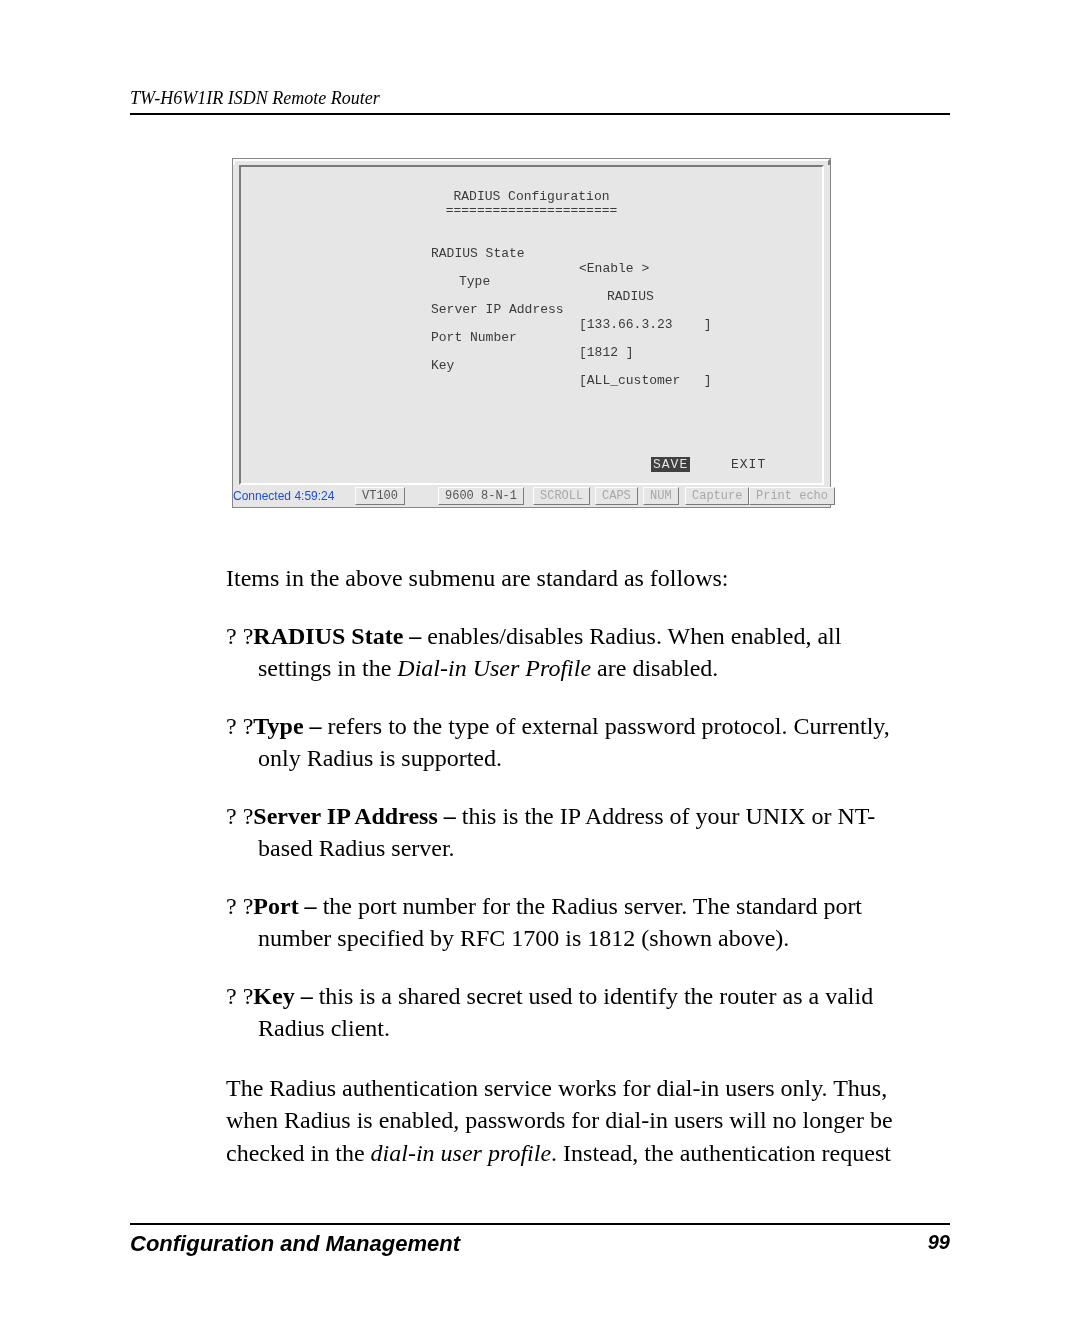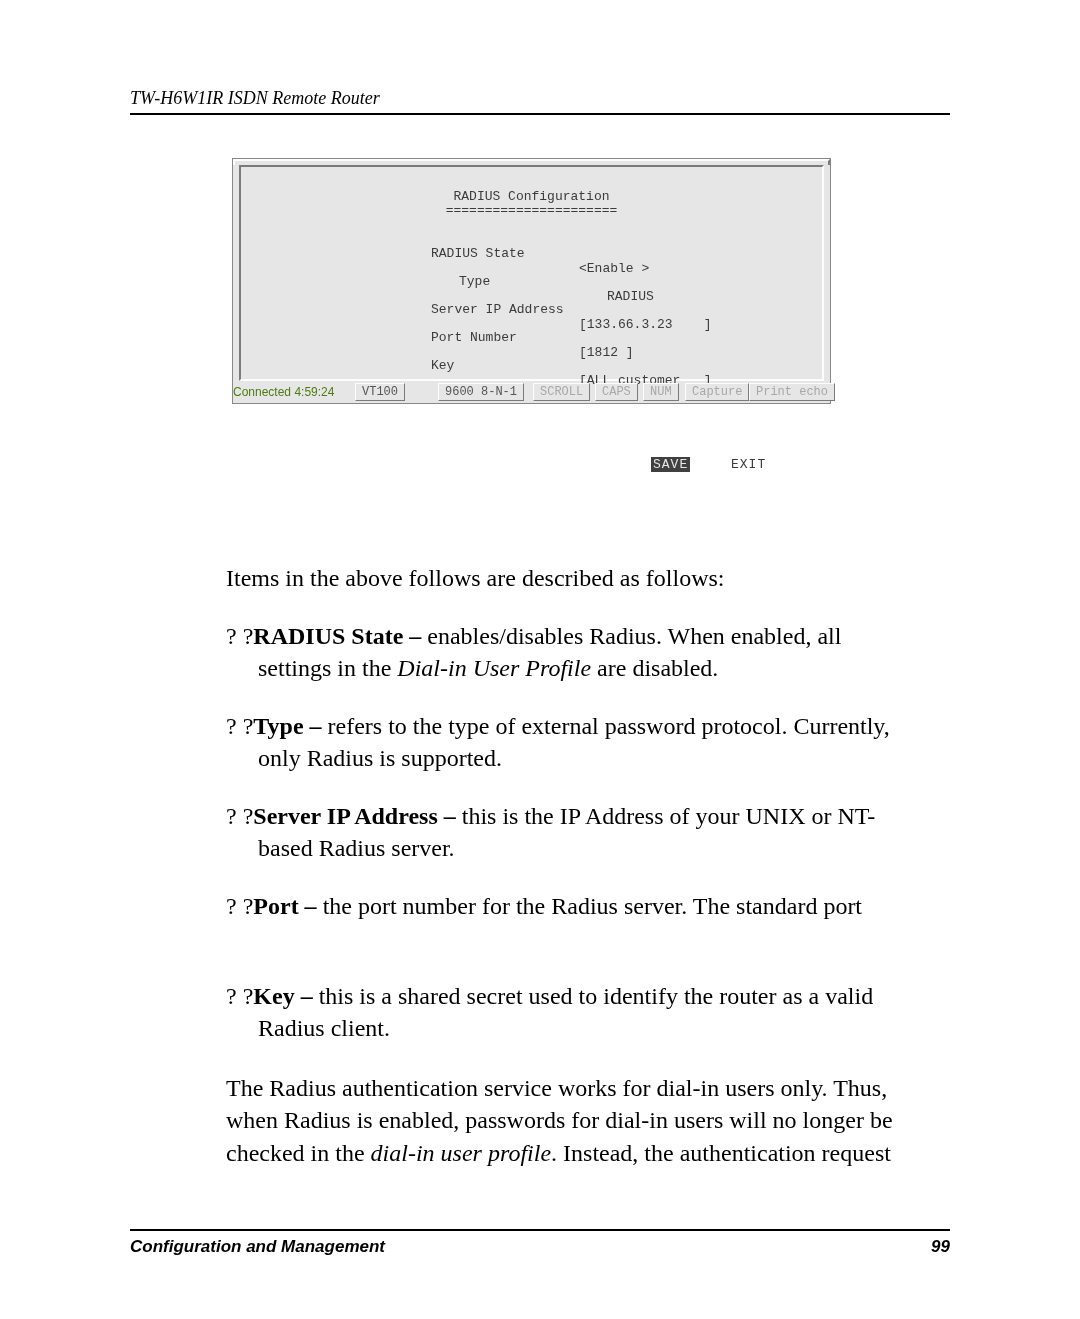--- a/index.html
+++ b/index.html
@@ -23,21 +23,21 @@
     .terminal-wrap {
       position: absolute;
       top: 158px;
       left: 232px;
       width: 599px;
     }
     .terminal {
       position: relative;
       background: #e6e6e6;
       width: 599px;
-      height: 246px;
+      height: 350px;
       border: 1px solid #888;
       font-family: "Courier New", Courier, monospace;
       font-size: 13px;
       color: #3b3b3b;
     }
     
     .term-top-bevel {
       position: absolute; left: 0; right: 0; top: 0; height: 6px;
       border-top: 2px solid #fdfdfd;
       border-left: 2px solid #fdfdfd;
@@ -99,21 +99,21 @@
       height: 18px;
       padding: 1px 6px 0 6px;
       background: #e6e6e6;
       border-top:   1px solid #fdfdfd;
       border-left:  1px solid #fdfdfd;
       border-bottom:1px solid #7a7a7a;
       border-right: 1px solid #7a7a7a;
       white-space: nowrap;
     }
     .status-cell.dim { color: #a8a8a8; }
-    .status-conn { position: absolute; top: 4px; left: 0; font-family: Arial, sans-serif; font-size: 12px; color: #4d7c0f;}
+    .status-conn { position: absolute; top: 4px; left: 0; font-family: Arial, sans-serif; font-size: 12px; color: #1d4ed8;}
 
     .body-text {
       position: absolute;
       left: 226px;
       width: 700px;
       font-size: 24px;
       line-height: 1.35;
       color: #000;
     }
     .body-text.intro { top: 562px; }
@@ -124,22 +124,22 @@
     .li .italic { font-style: italic; }
     .li-cont { padding-left: 32px; }
     .footer {
       position: absolute;
       left: 130px; right: 130px;
       bottom: 62px;
       border-top: 2px solid #000;
       padding-top: 6px;
       font-family: Arial, Helvetica, sans-serif;
     }
-    .footer-left { font-weight: bold; font-style: italic; font-size: 17px; }
-    .footer-right { position: absolute; right: 0; top: 6px; font-weight: bold; font-style: italic; font-size: 17px; }
+    .footer-left { font-weight: bold; font-style: italic; font-size: 22px; }
+    .footer-right { position: absolute; right: 0; top: 6px; font-weight: bold; font-style: italic; font-size: 20px; }
   </style>
 </head>
 <body>
 
 <div class="page-header">
   <span>TW-H6W1IR ISDN Remote Router</span>
 </div>
 
 <div class="terminal-wrap">
   <div class="terminal">
@@ -179,21 +179,21 @@
       <span class="status-cell" style="left:205px;">9600 8-N-1</span>
       <span class="status-cell dim" style="left:300px;">SCROLL</span>
       <span class="status-cell dim" style="left:362px;">CAPS</span>
       <span class="status-cell dim" style="left:410px;">NUM</span>
       <span class="status-cell dim" style="left:452px;">Capture</span>
       <span class="status-cell dim" style="left:516px;">Print echo</span>
     </div>
   </div>
 </div>
 
-<div class="body-text intro">Items in the above follows are described as follows:</div>
+<div class="body-text intro">Items in the above submenu are standard as follows:</div>
 
 <div class="list" style="top:620px;">
   <div class="li">
     <span class="qmarks">? ?</span><span class="bold">RADIUS State – </span><span>enables/disables Radius. When enabled, all</span>
   </div>
   <div class="li li-cont">
     <span>settings in the </span><span class="italic">Dial-in User Profile</span><span> are disabled.</span>
   </div>
 </div>
 
@@ -211,20 +211,23 @@
     <span class="qmarks">? ?</span><span class="bold">Server IP Address – </span><span>this is the IP Address of your UNIX or NT-</span>
   </div>
   <div class="li li-cont">
     <span>based Radius server.</span>
   </div>
 </div>
 
 <div class="list" style="top:890px;">
   <div class="li">
     <span class="qmarks">? ?</span><span class="bold">Port – </span><span>the port number for the Radius server. The standard port</span>
+  </div>
+  <div class="li li-cont">
+    <span>number specified by RFC 1700 is 1812 (shown above).</span>
   </div>
 </div>
 
 <div class="list" style="top:980px;">
   <div class="li">
     <span class="qmarks">? ?</span><span class="bold">Key – </span><span>this is a shared secret used to identify the router as a valid</span>
   </div>
   <div class="li li-cont">
     <span>Radius client.</span>
   </div>

